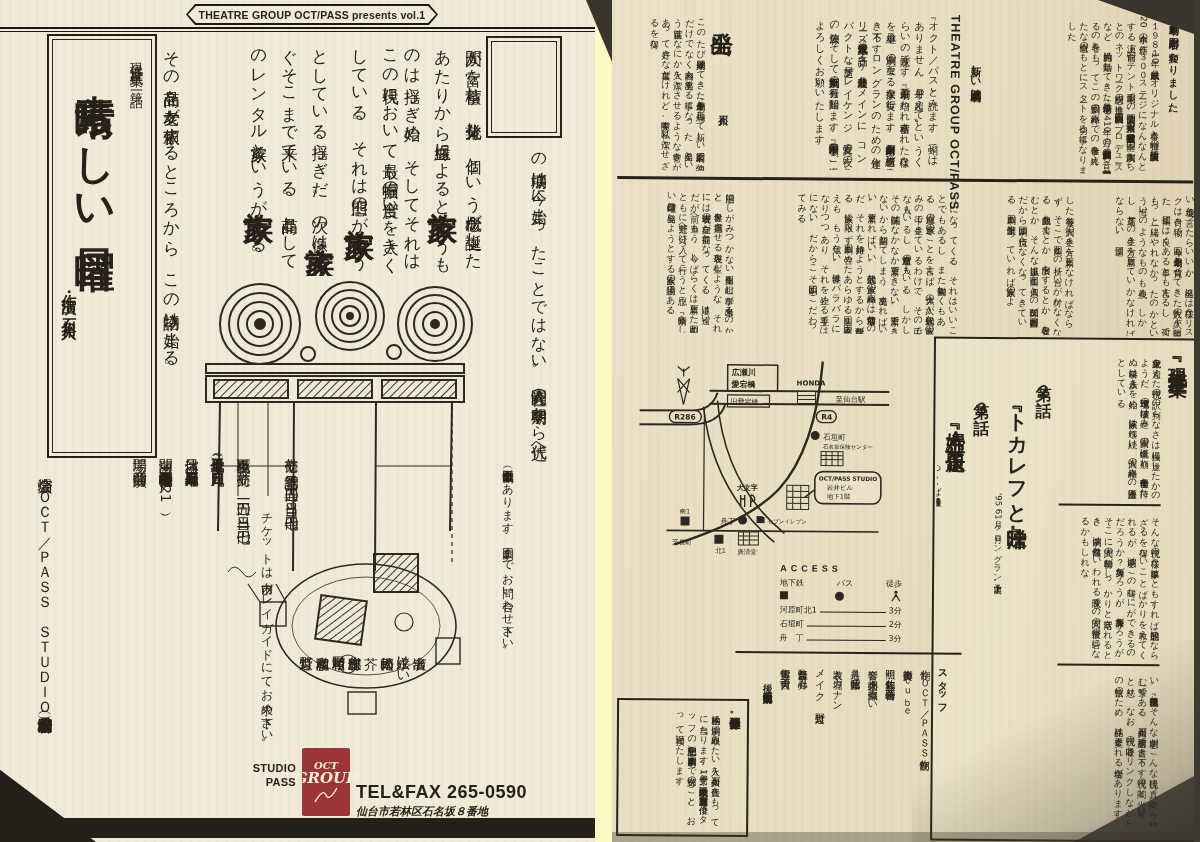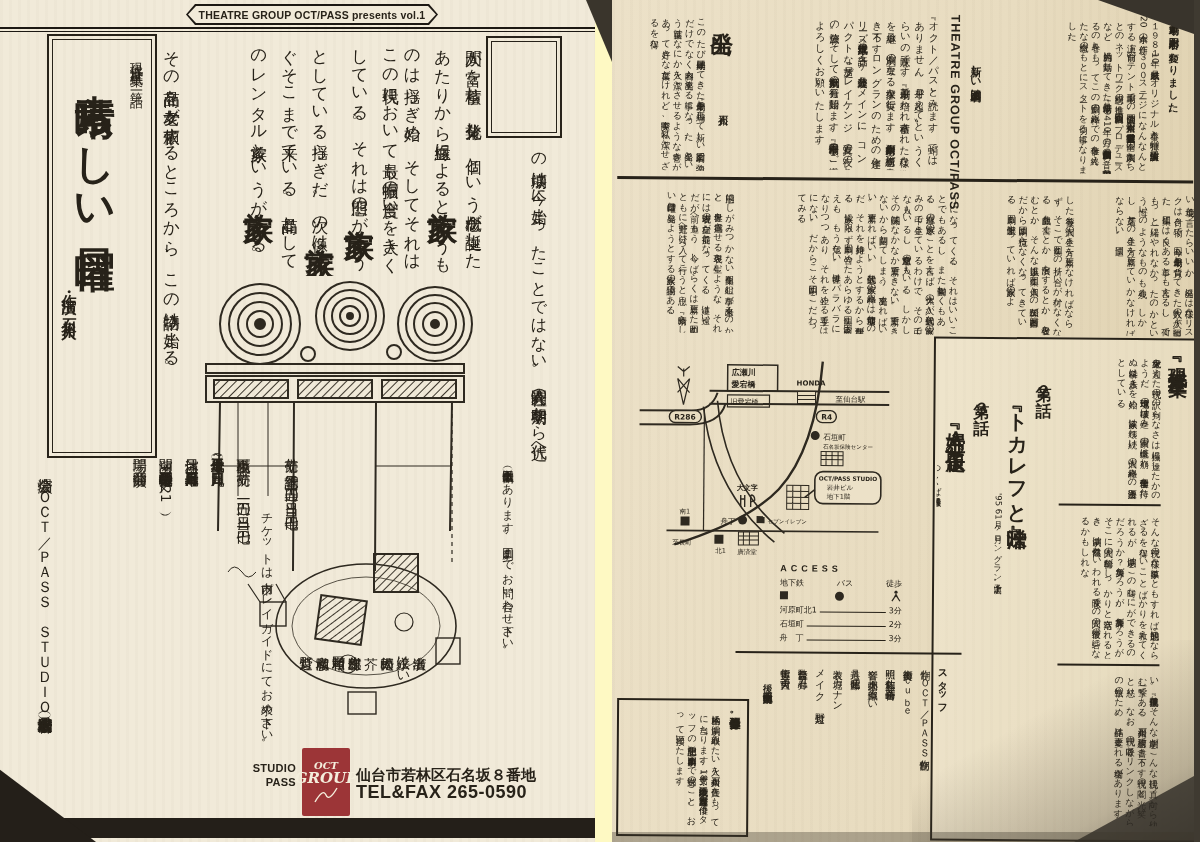--- a/index.html
+++ b/index.html
@@ -137,21 +137,21 @@
       <div>PASS</div>
     </div>
     <div class="abs" style="left:302px;top:748px;width:48px;height:68px;background:#9c3537;border-radius:2px;
                 display:flex;flex-direction:column;align-items:center;justify-content:center;color:#f4eedc;">
       <span class="serif b" style="font-style:italic;font-size:10px;line-height:1;">OCT</span>
       <span class="serif b" style="font-style:italic;font-size:15px;line-height:1;">GROUP</span>
       <svg width="26" height="18" viewBox="0 0 26 18">
         <path d="M2,16 Q10,2 13,9 Q16,16 24,2" stroke="#f4eedc" fill="none" stroke-width="1.4"></path>
       </svg>
     </div>
-    <div class="abs b" style="left:356px;top:766px;font-size:15px;">仙台市若林区石名坂８番地</div>
+    <div class="abs b" style="left:356px;top:804px;font-size:11px;font-style:italic;">仙台市若林区石名坂８番地</div>
     <div class="abs b lat" style="left:356px;top:782px;font-size:18px;letter-spacing:.5px;">TEL&amp;FAX 265-0590</div>
 
     <div class="abs ghostshade" style="left:0;top:818px;width:595px;height:20px;background:#241f19;"></div>
     <div class="abs ghostshade" style="left:0;top:754px;width:96px;height:88px;background:#241f19;clip-path:polygon(0 18%,100% 100%,0 100%);"></div>
   </div>
 
   <div class="abs ghostshade" style="left:586px;top:0;width:26px;height:62px;background:#3a352c;clip-path:polygon(0 0,100% 0,100% 100%);"></div>
 
   <div class="page" id="pgR">
    <div class="rot">

